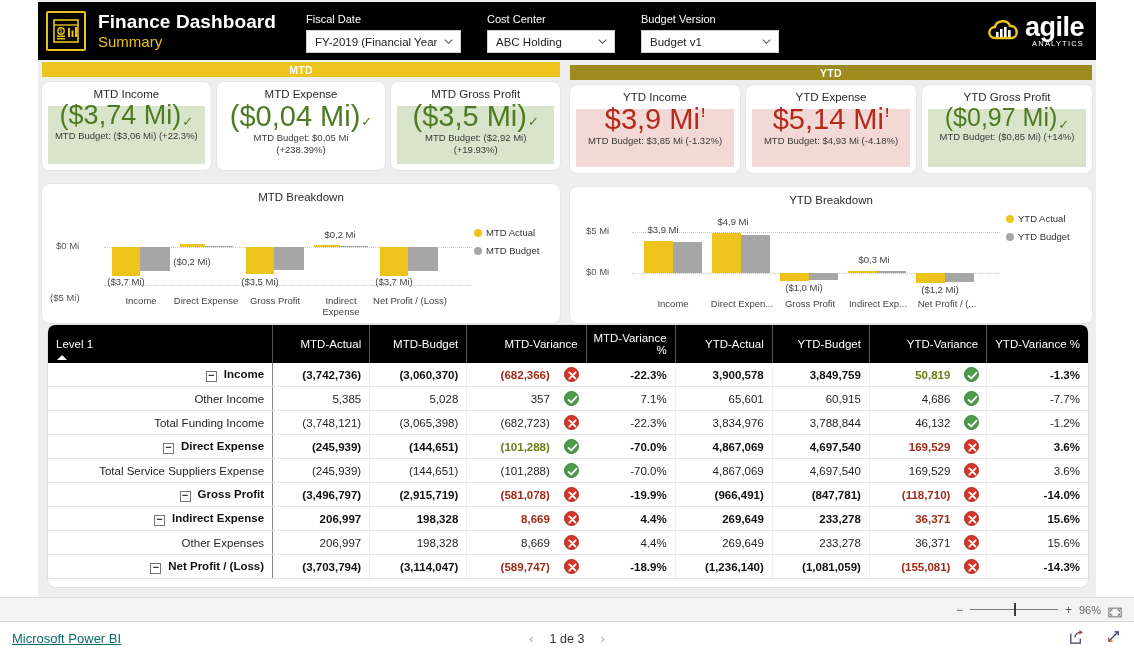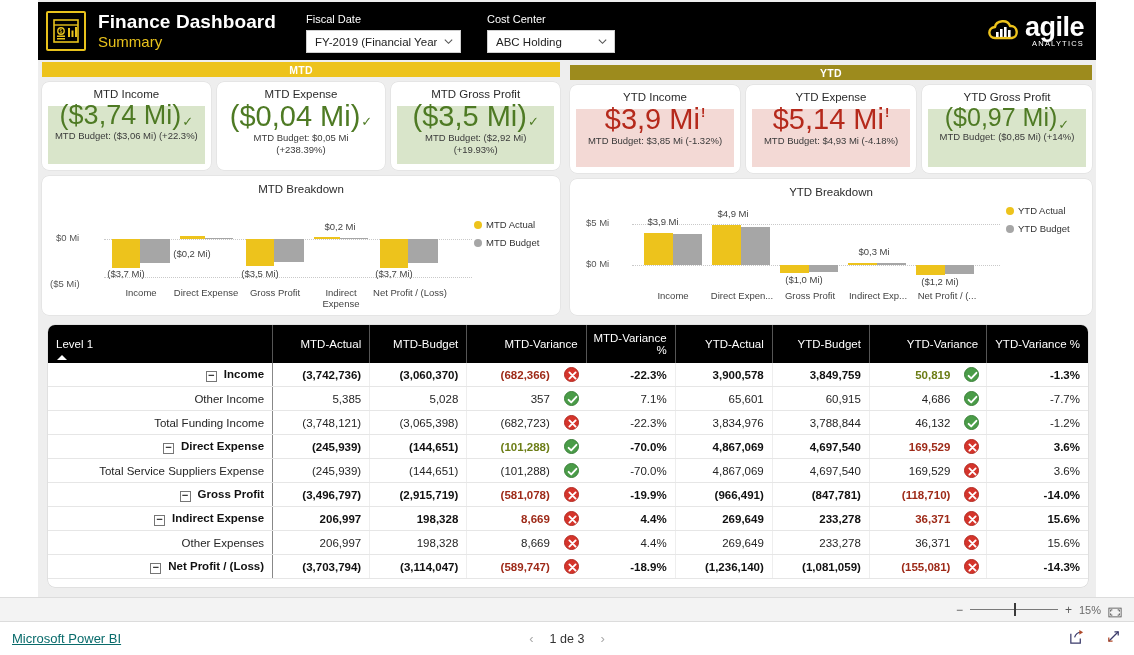--- a/index.html
+++ b/index.html
@@ -81,21 +81,21 @@
   }
   .val-green { color: #4e7a24; }
   .val-red   { color: #b5291b; }
   .kpi-mark { font-size: 13px; margin-left: 1px; line-height: 1; }
   .mark-up { margin-top: 14px; }
   .mark-bang { margin-top: 2px; font-weight: bold; }
   .kpi-sub { z-index: 3; font-size: 9.5px; color: #3a3a3a; text-align: center; line-height: 1.25; }
 
   
   .bd-card {
-    background: #ffffff; border-radius: 7px; margin-top: 6px;
+    background: #ffffff; border-radius: 7px; margin-top: 14px;
     box-shadow: 0 0 0 .5px #dcdcdc; position: relative;
   }
   .bd-title { text-align: center; font-size: 11.5px; color: #2b2b2b; padding-top: 7px; }
   .bd-plot { position: relative; }
   .gridline {
     position: absolute; left: 0; right: 0; height: 0;
     border-top: 1px dotted #c9c9c9;
   }
   .axis-lbl { position: absolute; font-size: 9.5px; color: #555; white-space: nowrap; }
   .cat-lbl {
@@ -233,20 +233,31 @@
           <div class="slicer-label">Cost Center</div>
           <div class="slicer-box" style="width:128px">
             <span class="cap">ABC Holding</span>
             <span class="chev">
               <svg viewBox="0 0 12 12" width="11" height="11">
                   <polyline points="2,4 6,8 10,4" fill="none" stroke="#555" stroke-width="1.2"></polyline>
                 </svg>
             </span>
           </div>
         </div>
+        <div>
+          <div class="slicer-label">Budget Version</div>
+          <div class="slicer-box" style="width:138px">
+            <span class="cap">Budget v1</span>
+            <span class="chev">
+              <svg viewBox="0 0 12 12" width="11" height="11">
+                  <polyline points="2,4 6,8 10,4" fill="none" stroke="#555" stroke-width="1.2"></polyline>
+                </svg>
+            </span>
+          </div>
+        </div>
       </div>
 
       <div class="brand">
         <svg width="42" height="30" viewBox="0 0 42 30">
           <path d="M10 22 C3 22 2 12 10 11 C11 4 23 3 25 10 C33 9 34 21 27 22 Z" fill="none" stroke="#edc31c" stroke-width="2.4" stroke-linejoin="round"></path>
           <rect x="11" y="16" width="2.6" height="5" fill="#ffffff"></rect>
           <rect x="15" y="13" width="2.6" height="8" fill="#ffffff"></rect>
           <rect x="19" y="11" width="2.6" height="10" fill="#ffffff"></rect>
           <rect x="23" y="14" width="2.6" height="7" fill="#ffffff"></rect>
         </svg>
@@ -293,21 +304,21 @@
         </div>
       </div>
 
       <div class="bd-card" style="height:139px">
         <div class="bd-title">MTD Breakdown</div>
         <div class="bd-plot" style="height:112px">
 
           <div class="gridline" style="top:44px; left:62px; right:88px;"></div>
           <div class="gridline" style="top:82px; left:62px; right:88px;"></div>
           <div class="axis-lbl" style="left:14px; top:37px;">$0 Mi</div>
-          <div class="axis-lbl" style="left:8px; top:83px;">($5 Mi)</div>
+          <div class="axis-lbl" style="left:8px; top:89px;">($5 Mi)</div>
 
           <div class="bar bar-a" style="left:70px; top:44px; width:28px; height:29px;"></div>
           <div class="bar bar-b" style="left:98px; top:44px; width:30px; height:24px;"></div>
           <div class="dlbl" style="left:46px; top:73px; width:76px;">($3,7 Mi)</div>
 
           <div class="bar bar-a" style="left:138px; top:41px; width:25px; height:3px;"></div>
           <div class="bar bar-b" style="left:163px; top:42.5px; width:28px; height:1.6px;"></div>
           <div class="dlbl" style="left:112px; top:53px; width:76px;">($0,2 Mi)</div>
 
           <div class="bar bar-a" style="left:204px; top:44px; width:28px; height:27px;"></div>
@@ -616,21 +627,21 @@
     </div>
 
   </div>
 
   <div class="zoombar">
     <span class="zm-minus">−</span>
     <span class="zm-track">
       <span class="zm-thumb"></span>
     </span>
     <span class="zm-plus">+</span>
-    <span class="zm-pct">15%</span>
+    <span class="zm-pct">96%</span>
     <span class="fit-ico">
       <svg viewBox="0 0 16 12" width="14" height="11">
         <rect x="1" y="1" width="14" height="10" fill="none" stroke="#5a5a5a" stroke-width="1"></rect>
         <rect x="4" y="3.5" width="8" height="5" fill="#f3f3f3" stroke="none"></rect>
         <path d="M3 3 L3 5 M3 3 L5 3 M13 3 L13 5 M13 3 L11 3 M3 9 L3 7 M3 9 L5 9 M13 9 L13 7 M13 9 L11 9" stroke="#5a5a5a" stroke-width="1.1" fill="none"></path>
       </svg>
     </span>
   </div>
 
   <div class="footer">

